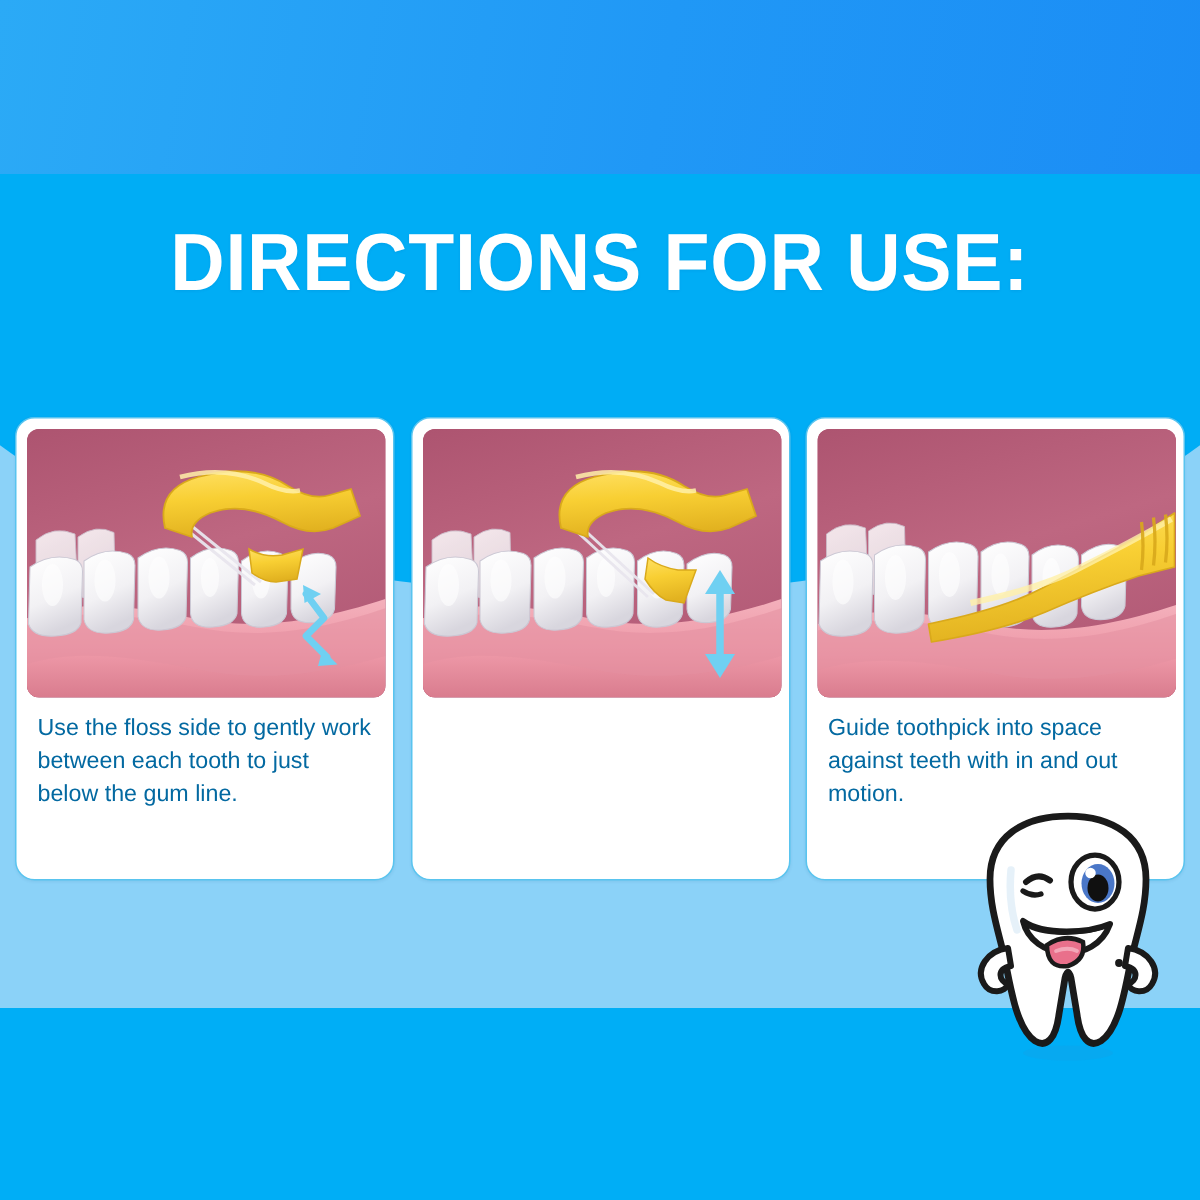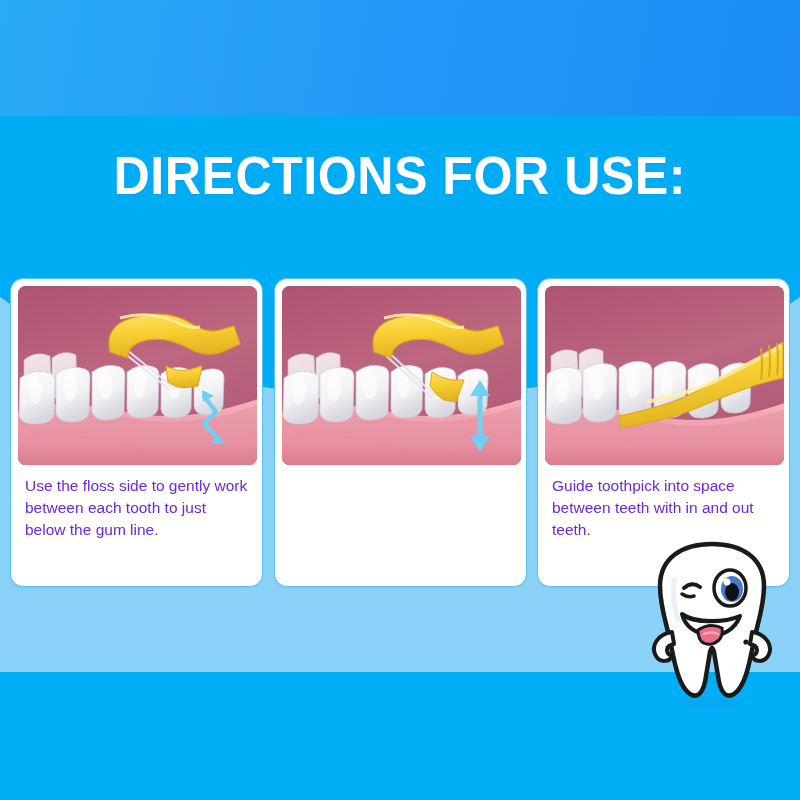--- a/index.html
+++ b/index.html
@@ -65,21 +65,21 @@
   }
   .thumb{
     width:239px;height:179px;
     border-radius:8px;
     overflow:hidden;position:relative;
     background:#B55A77;
     flex:none;
   }
   .caption{
     padding:10px 7px 0 7px;
-    color:#6d28d9;
+    color:#0369a1;
     font-size:15.5px;
     line-height:1.42;
     font-family:"Liberation Sans","DejaVu Sans",sans-serif;
   }
 
   
   .illu{display:block;width:239px;height:179px;}
 
   
   .mascot{
@@ -289,21 +289,21 @@
           <path d="M238 56 L238 92 L214 98 q-30 10 -62 24 q-28 12 -76 20 l-2 -12 q50 -10 76 -24 q34 -18 64 -34 Z" fill="url(#yel3)" stroke="#D9A91B" stroke-width="1.1" stroke-linejoin="round"></path>
           <path d="M236 60 q-28 16 -60 32 q-26 14 -74 24" fill="none" stroke="#FFF0A8" stroke-width="4" opacity="0.8"></path>
 
           <g stroke="#D9A91B" stroke-width="2.2" opacity="0.9" fill="none">
             <path d="M216 62 q2 16 0 32"></path>
             <path d="M224 59 q2 16 0 32"></path>
             <path d="M232 57 q2 16 0 32"></path>
           </g>
         </svg>
       </div>
-      <div class="caption">Guide toothpick into space between teeth with in and out teeth.</div>
+      <div class="caption">Guide toothpick into space against teeth with in and out motion.</div>
     </div>
 
   </div>
 
   <div class="mascot">
     <svg viewBox="0 0 128 172">
       <ellipse cx="64" cy="166" rx="30" ry="5" fill="#1B9BDE" opacity="0.25"></ellipse>
 
       <path d="M64 8 C 34 8 12 22 12 50 C 12 70 18 86 22 104 C 26 124 30 150 42 158 C 50 163 56 156 58 140 L62 116 q2 -8 4 0 l4 24 c2 16 8 23 16 18 12 -8 16 -34 20 -54 4 -18 10 -34 10 -54 C 116 22 94 8 64 8 Z" fill="#FFFFFF" stroke="#1A1A1A" stroke-width="4.5" stroke-linejoin="round"></path>
 

